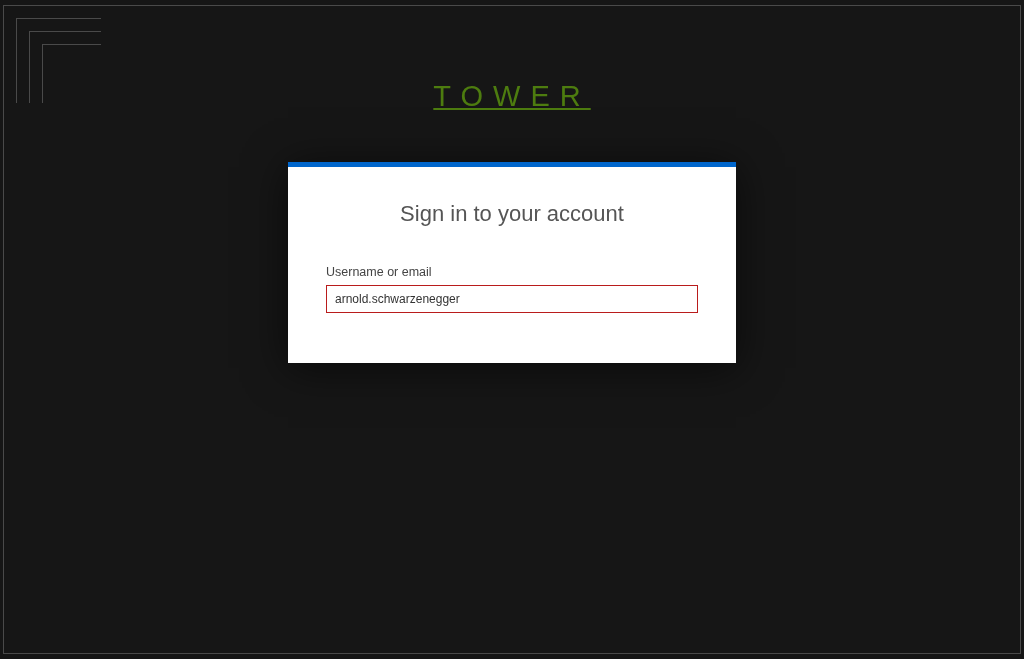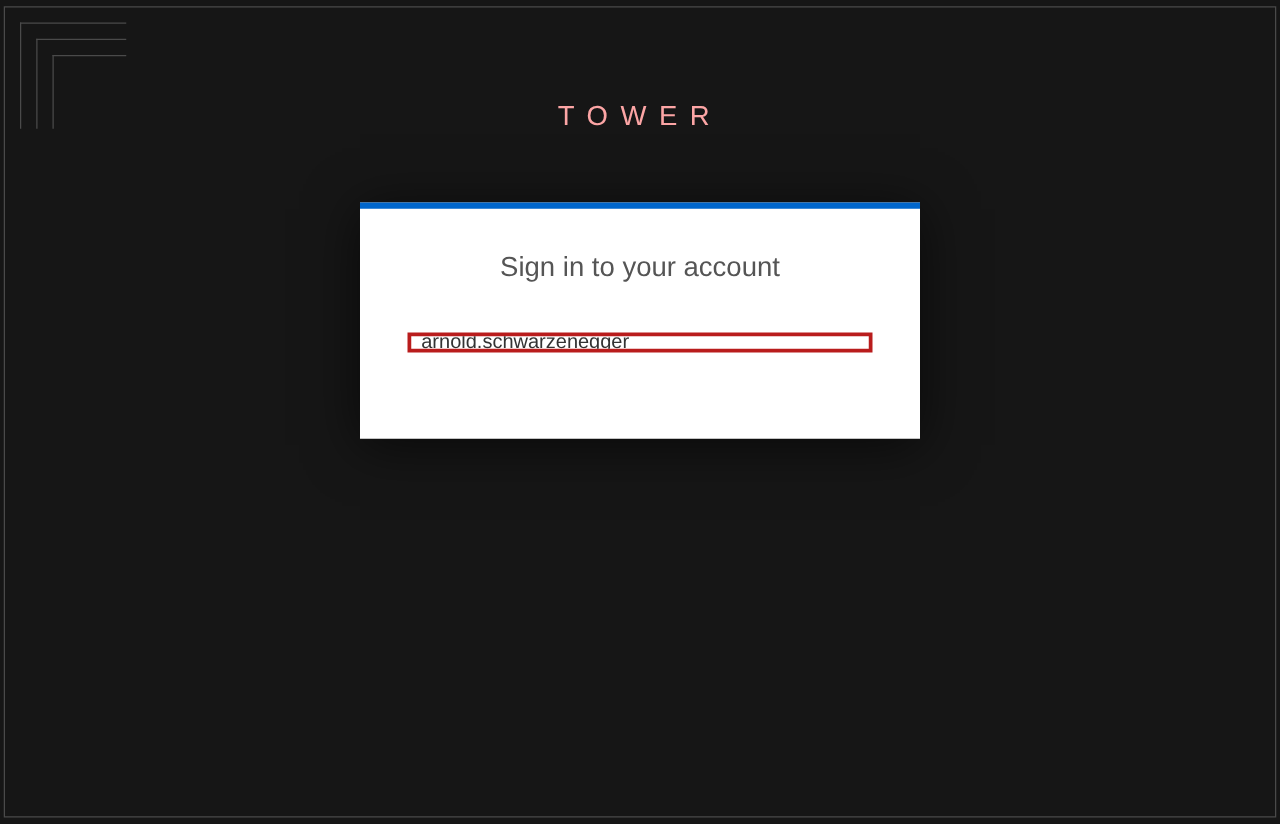--- a/index.html
+++ b/index.html
@@ -52,60 +52,61 @@
       height: 59px;
       top: 26px;
       left: 26px;
     }
     .brand-title {
       position: absolute;
       top: 80px;
       left: 0;
       right: 0;
       text-align: center;
-      color: #fca5a5;
-      font-size: 22px;
+      color: #4d7c0f;
+      font-size: 29px;
       font-weight: 300;
       letter-spacing: 10px;
+      text-decoration: underline;
     }
     .login-card {
       position: absolute;
       top: 162px;
       left: 50%;
       transform: translateX(-50%);
       width: 448px;
       background: #ffffff;
       border-top: 5px solid #0066cc;
       box-shadow: 0 5px 40px rgba(0,0,0,0.6);
-      padding: 34px 38px 44px 38px;
+      padding: 34px 38px 26px 38px;
     }
     .card-title {
       text-align: center;
       font-size: 22px;
       font-weight: 400;
       color: #555555;
       margin-bottom: 38px;
     }
     .form-group {
       margin-bottom: 24px;
     }
     .form-label {
       display: block;
       font-size: 12.5px;
       color: #444444;
       margin-bottom: 6px;
     }
     .form-input {
       width: 100%;
-      height: 16px;
+      height: 28px;
       padding: 4px 8px;
-      font-size: 16px;
+      font-size: 12px;
       color: #333333;
       background: #ffffff;
-      border: 3px solid #b91c1c;
+      border: 1px solid #b91c1c;
       outline: none;
       font-family: inherit;
     }
     .sign-in-button {
       width: 100%;
       height: 28px;
       background: #0066cc;
       color: #ffffff;
       border: none;
       font-size: 13px;
@@ -124,17 +125,18 @@
   <div class="c2"></div>
   <div class="c3"></div>
 </div>
 
 <div class="brand-title">TOWER</div>
 
 <div class="login-card">
   <div class="card-title">Sign in to your account</div>
 
   <div class="form-group">
+    <label class="form-label">Username or email</label>
     <input type="text" class="form-input" value="arnold.schwarzenegger" style="">
   </div>
 
 
 </div>
 
 </body></html>

